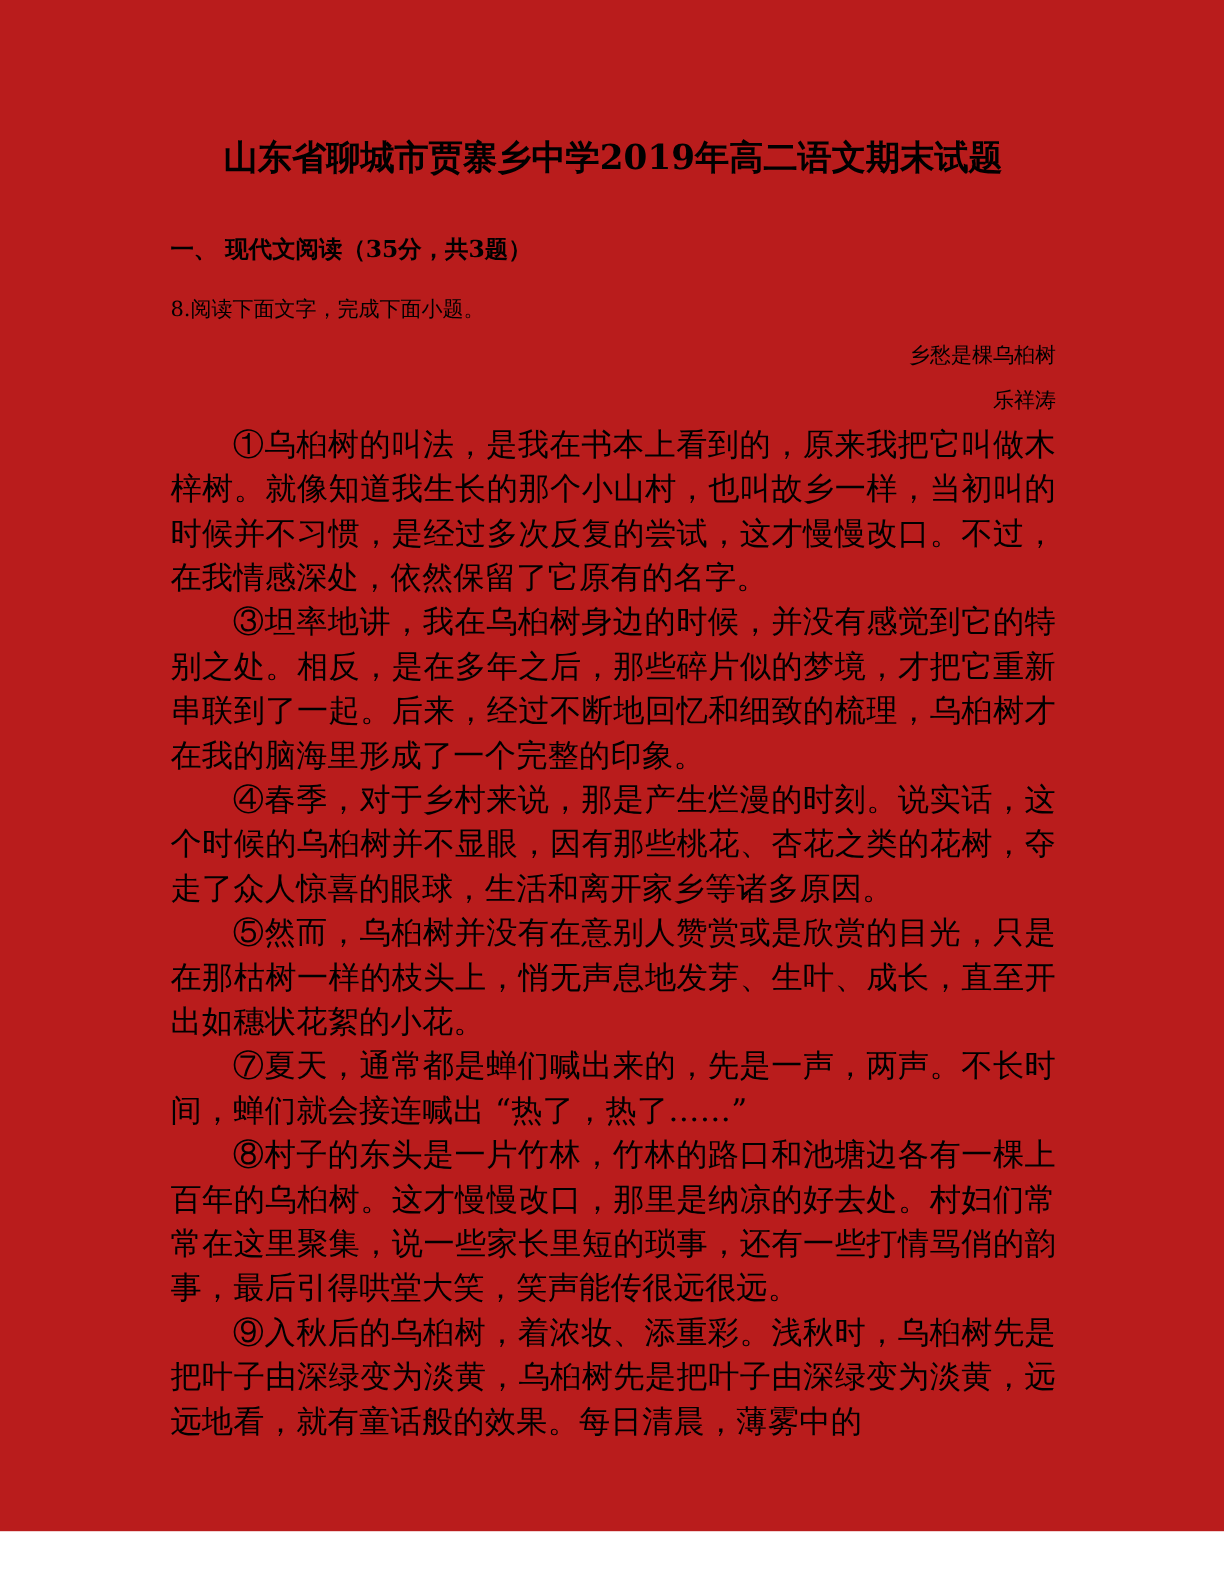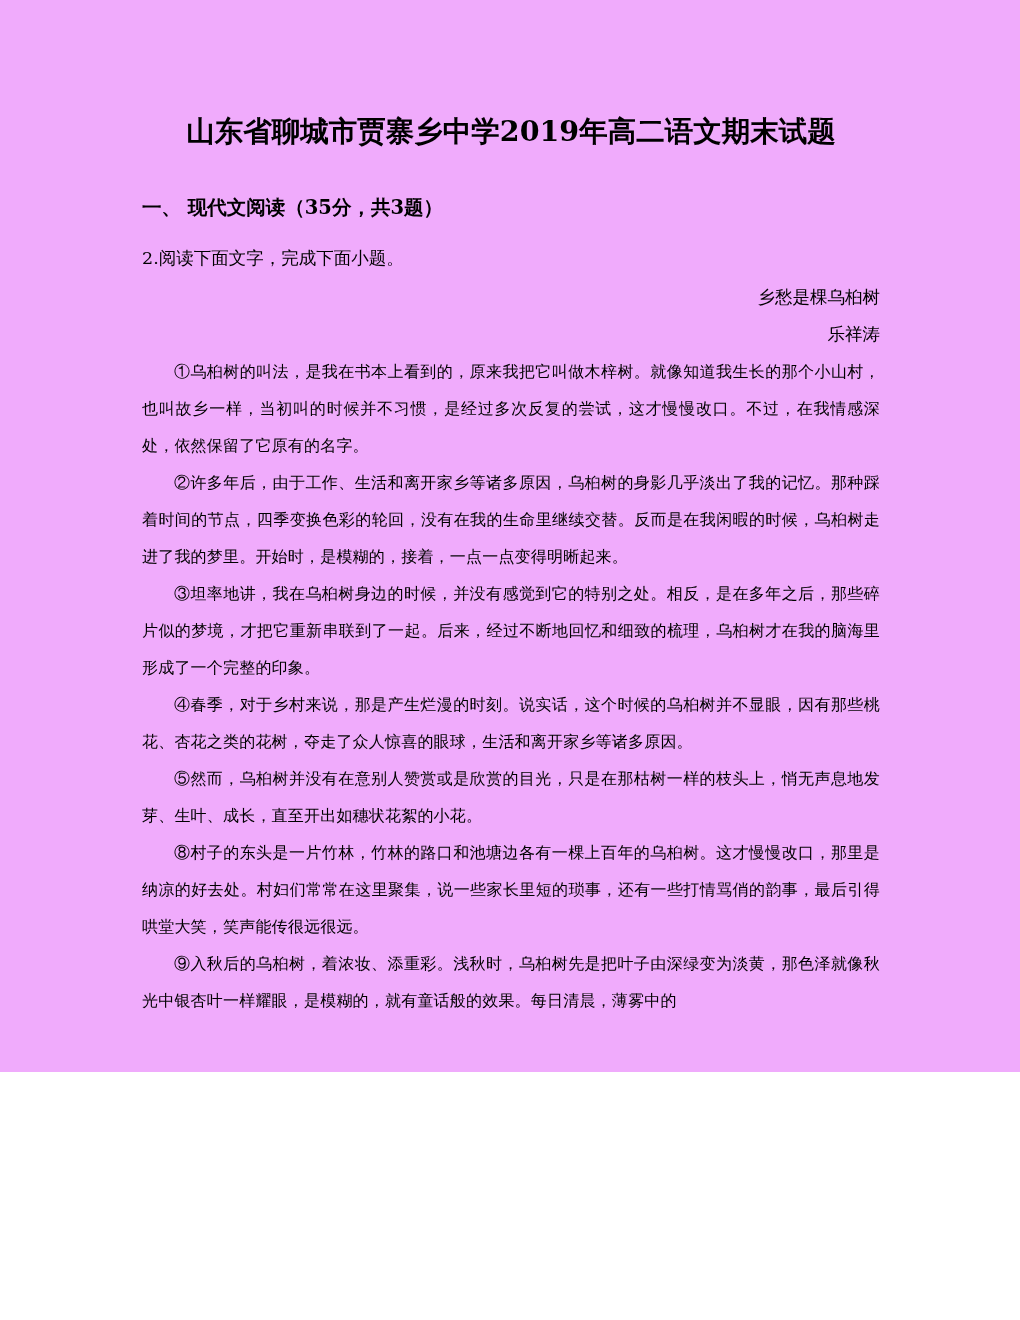--- a/index.html
+++ b/index.html
@@ -10,23 +10,23 @@
   }
   body {
     width: 1020px;
     height: 1320px;
     font-family: "DejaVu Serif", "Liberation Serif", serif;
     color: #000000;
     overflow: hidden;
   }
   .page {
     width: 1020px;
-    height: 1072px;
+    height: 1276px;
     position: relative;
-    background: #f0abfc;
+    background: #b91c1c;
     box-sizing: border-box;
   }
   .content {
     position: absolute;
     left: 142px;
     top: 0;
     width: 738px;
   }
 
   
@@ -64,21 +64,21 @@
   .article-author {
     font-size: 17.5px;
     line-height: 37px;
     text-align: right;
   }
   .article-title { margin-top: 2px; }
   .article-author { margin-top: 0px; }
 
   
   .para {
-    font-size: 16px;
+    font-size: 26px;
     line-height: 37px;
     text-align: justify;
     text-justify: inter-ideograph;
     text-indent: 2em;
     margin: 0;
     word-break: break-all;
     letter-spacing: 0.2px;
   }
   .para:first-of-type { margin-top: 0; }
 
@@ -87,28 +87,28 @@
 </head>
 <body>
 
 <div class="page">
   <div class="content">
 
     <h1 class="doc-title">山东省聊城市贾寨乡中学2019年高二语文期末试题</h1>
 
     <div class="section-heading">一、 现代文阅读（35分，共3题）</div>
 
-    <div class="question-line">2.阅读下面文字，完成下面小题。</div>
+    <div class="question-line">8.阅读下面文字，完成下面小题。</div>
 
     <div class="article-title">乡愁是棵乌桕树</div>
 
     <div class="article-author">乐祥涛</div>
 
     <p class="para">①乌桕树的叫法，是我在书本上看到的，原来我把它叫做木梓树。就像知道我生长的那个小山村，也叫故乡一样，当初叫的时候并不习惯，是经过多次反复的尝试，这才慢慢改口。不过，在我情感深处，依然保留了它原有的名字。</p>
-    <p class="para">②许多年后，由于工作、生活和离开家乡等诸多原因，乌桕树的身影几乎淡出了我的记忆。那种踩着时间的节点，四季变换色彩的轮回，没有在我的生命里继续交替。反而是在我闲暇的时候，乌桕树走进了我的梦里。开始时，是模糊的，接着，一点一点变得明晰起来。</p>
     <p class="para">③坦率地讲，我在乌桕树身边的时候，并没有感觉到它的特别之处。相反，是在多年之后，那些碎片似的梦境，才把它重新串联到了一起。后来，经过不断地回忆和细致的梳理，乌桕树才在我的脑海里形成了一个完整的印象。</p>
     <p class="para">④春季，对于乡村来说，那是产生烂漫的时刻。说实话，这个时候的乌桕树并不显眼，因有那些桃花、杏花之类的花树，夺走了众人惊喜的眼球，生活和离开家乡等诸多原因。</p>
     <p class="para">⑤然而，乌桕树并没有在意别人赞赏或是欣赏的目光，只是在那枯树一样的枝头上，悄无声息地发芽、生叶、成长，直至开出如穗状花絮的小花。</p>
+    <p class="para">⑦夏天，通常都是蝉们喊出来的，先是一声，两声。不长时间，蝉们就会接连喊出 “热了，热了……”</p>
     <p class="para">⑧村子的东头是一片竹林，竹林的路口和池塘边各有一棵上百年的乌桕树。这才慢慢改口，那里是纳凉的好去处。村妇们常常在这里聚集，说一些家长里短的琐事，还有一些打情骂俏的韵事，最后引得哄堂大笑，笑声能传很远很远。</p>
-    <p class="para">⑨入秋后的乌桕树，着浓妆、添重彩。浅秋时，乌桕树先是把叶子由深绿变为淡黄，那色泽就像秋光中银杏叶一样耀眼，是模糊的，就有童话般的效果。每日清晨，薄雾中的</p>
+    <p class="para">⑨入秋后的乌桕树，着浓妆、添重彩。浅秋时，乌桕树先是把叶子由深绿变为淡黄，乌桕树先是把叶子由深绿变为淡黄，远远地看，就有童话般的效果。每日清晨，薄雾中的</p>
 
   </div>
 </div>
 
 </body></html>

